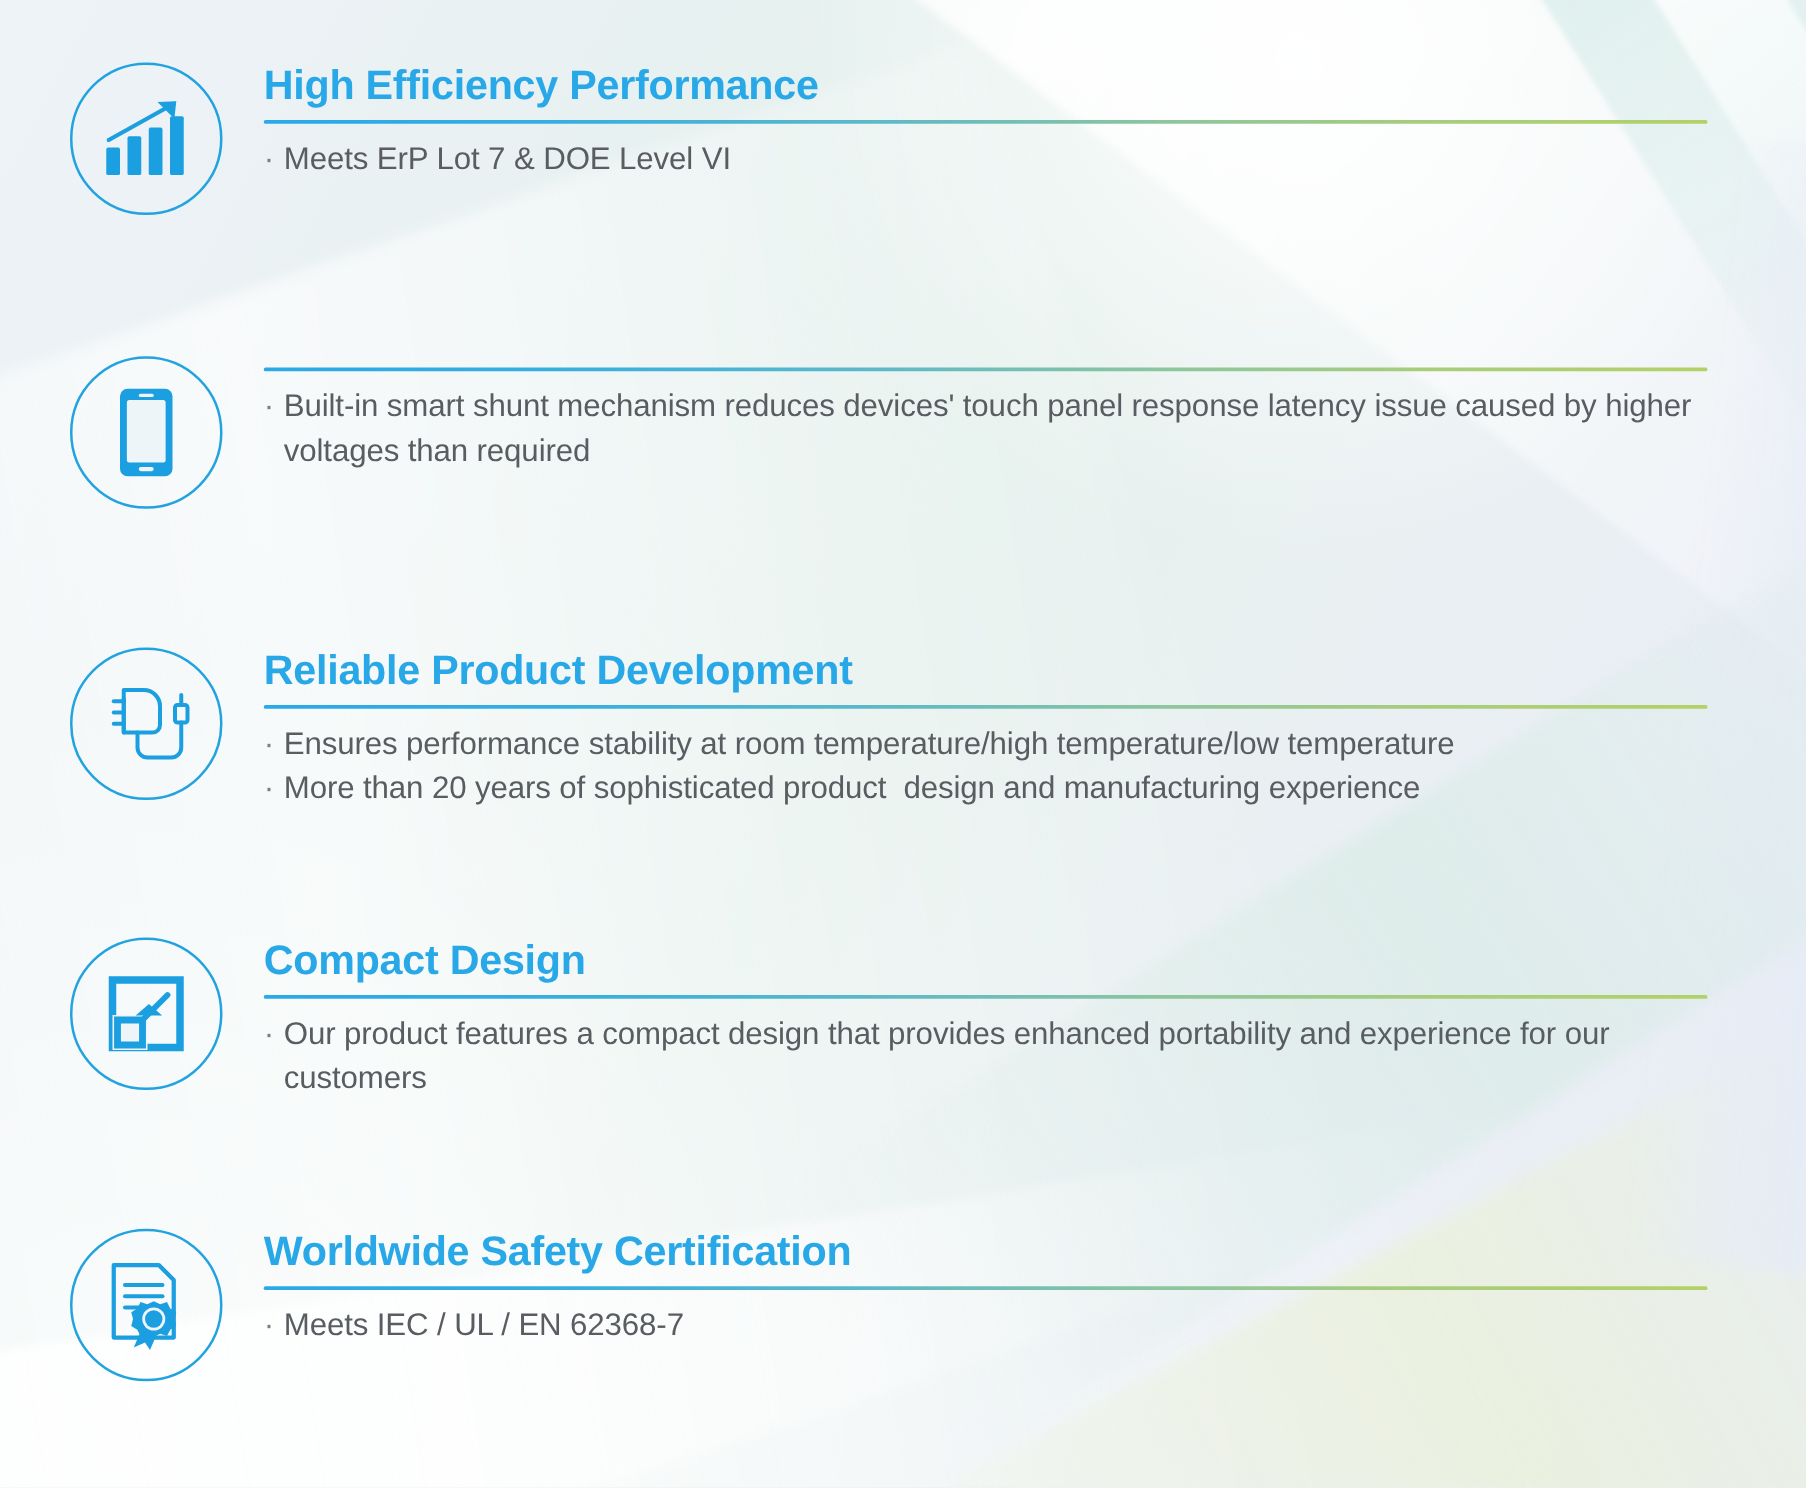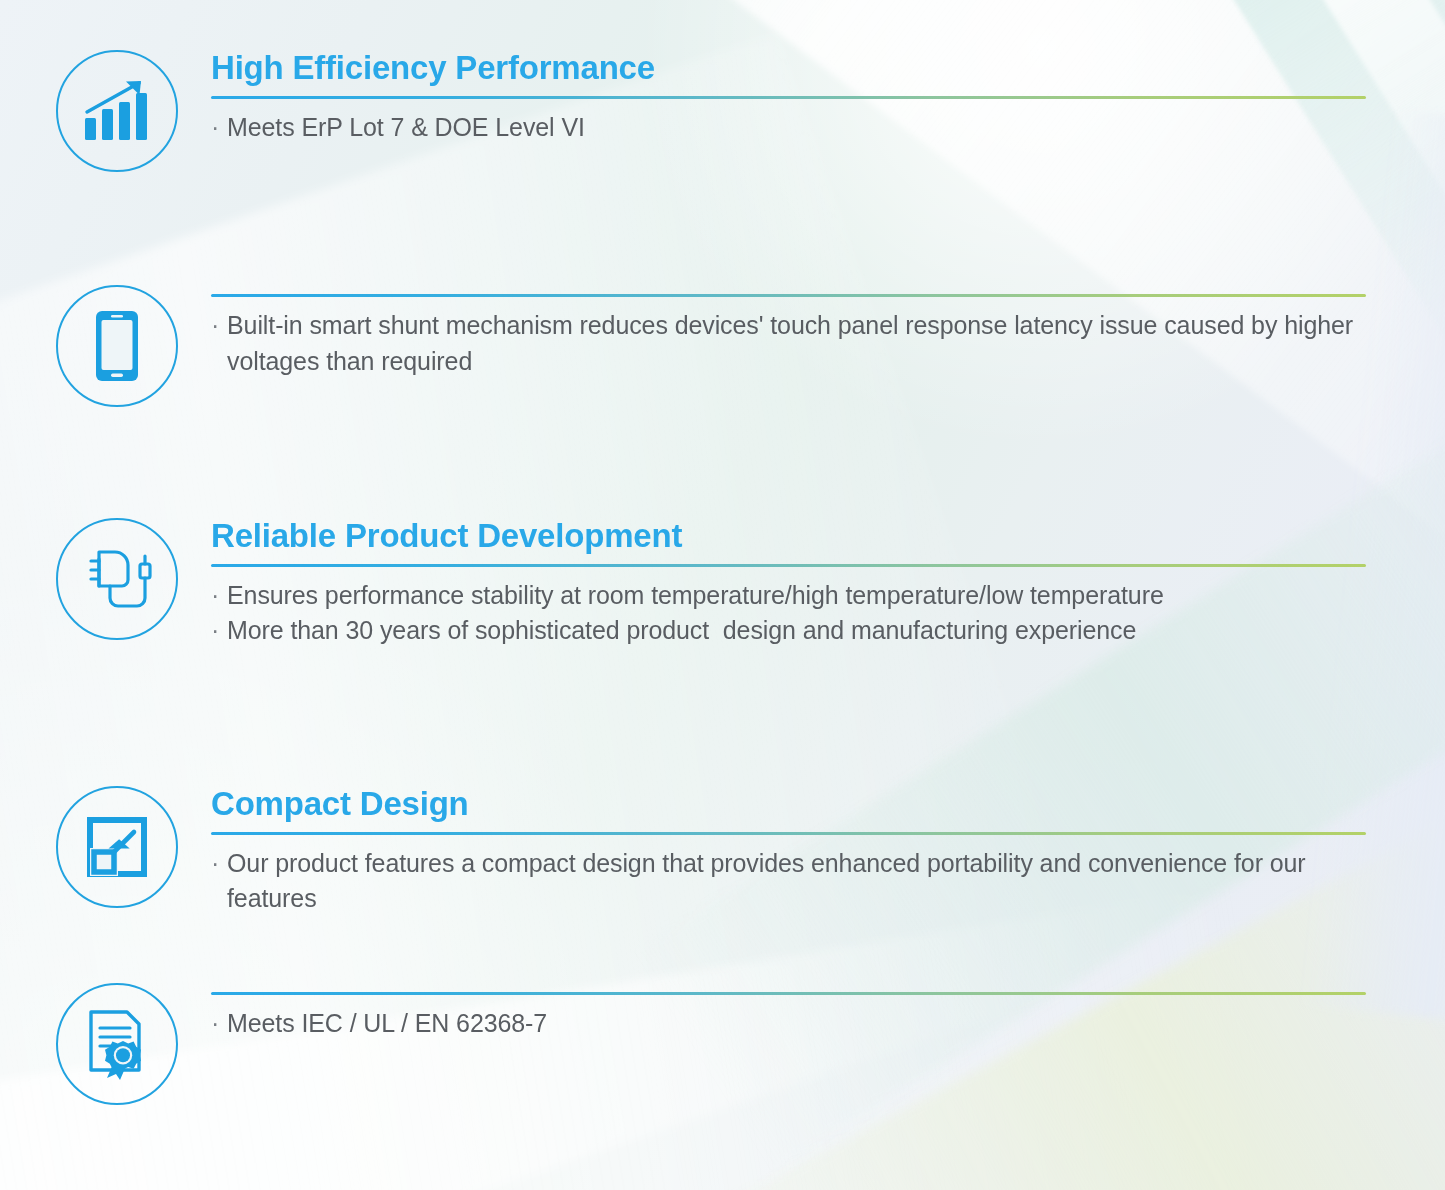--- a/index.html
+++ b/index.html
@@ -175,21 +175,21 @@
   }
   .bullet .txt {
     flex:1 1 auto;
     white-space:pre-wrap;
   }
 
   
   #feature-1 { top:50px;   left:0; right:0; height:170px; }
   #feature-2 { top:285px;  left:0; right:0; height:200px; }
   #feature-3 { top:518px;  left:0; right:0; height:200px; }
-  #feature-4 { top:750px;  left:0; right:0; height:200px;margin-top:36px; }
+  #feature-4 { top:750px;  left:0; right:0; height:200px; }
   #feature-5 { top:983px;  left:0; right:0; height:170px; }
 </style>
 </head>
 <body>
 
 <div id="bg-layer">
   <div class="bg-base"></div>
   <div class="band band-a"></div>
   <div class="band band-b"></div>
   <div class="band band-c"></div>
@@ -267,21 +267,21 @@
     <div class="body-col">
       <div class="feat-title">Reliable Product Development</div>
       <div class="rule"></div>
       <div class="bullets">
         <div class="bullet">
           <span class="dot">·</span>
           <span class="txt">Ensures performance stability at room temperature/high temperature/low temperature</span>
         </div>
         <div class="bullet">
           <span class="dot">·</span>
-          <span class="txt">More than 30 years of sophisticated product  design and manufacturing experience</span>
+          <span class="txt">More than 20 years of sophisticated product  design and manufacturing experience</span>
         </div>
       </div>
     </div>
   </div>
 
   <div class="feature" id="feature-4">
     <div class="icon-wrap">
       <div class="icon-ring">
         <svg width="66" height="66" viewBox="0 0 66 66" fill="none">
           <path d="M6 6 H60 V60 H6 Z" stroke="#1b9fe0" stroke-width="6" fill="none"></path>
@@ -291,21 +291,21 @@
           <path d="M28 40 L29 26 L43 25 Z" fill="#1b9fe0" transform="rotate(45 33 33)"></path>
         </svg>
       </div>
     </div>
     <div class="body-col">
       <div class="feat-title">Compact Design</div>
       <div class="rule"></div>
       <div class="bullets">
         <div class="bullet">
           <span class="dot">·</span>
-          <span class="txt">Our product features a compact design that provides enhanced portability and convenience for our features</span>
+          <span class="txt">Our product features a compact design that provides enhanced portability and experience for our customers</span>
         </div>
       </div>
     </div>
   </div>
 
   <div class="feature" id="feature-5">
     <div class="icon-wrap">
       <div class="icon-ring">
         <svg width="68" height="72" viewBox="0 0 68 72" fill="none">
           <path d="M8 4 H44 L56 16 V62 H8 Z" stroke="#1b9fe0" stroke-width="3.4" fill="none" stroke-linejoin="round"></path>
@@ -313,20 +313,21 @@
           <path d="M17 29 H47" stroke="#1b9fe0" stroke-width="3.2" stroke-linecap="round"></path>
           <path d="M17 38 H36" stroke="#1b9fe0" stroke-width="3.2" stroke-linecap="round"></path>
           <path d="M30 56 L24 70 L33 66 L37 72 L43 58 Z" fill="#1b9fe0"></path>
           <path d="M40 33 l5.2 2.4 5.4 -1.8 2.6 5.1 4.8 3 -1.4 5.5 1.4 5.5 -4.8 3 -2.6 5.1 -5.4 -1.8 -5.2 2.4 -5.2 -2.4 -5.4 1.8 -2.6 -5.1 -4.8 -3 1.4 -5.5 -1.4 -5.5 4.8 -3 2.6 -5.1 5.4 1.8 Z" fill="#1b9fe0"></path>
           <circle cx="40" cy="47.2" r="9.2" fill="#eef5f8"></circle>
           <circle cx="40" cy="47.2" r="7" fill="#1b9fe0"></circle>
         </svg>
       </div>
     </div>
     <div class="body-col">
+      <div class="feat-title">Worldwide Safety Certification</div>
       <div class="rule"></div>
       <div class="bullets">
         <div class="bullet">
           <span class="dot">·</span>
           <span class="txt">Meets IEC / UL / EN 62368-7</span>
         </div>
       </div>
     </div>
   </div>
 

